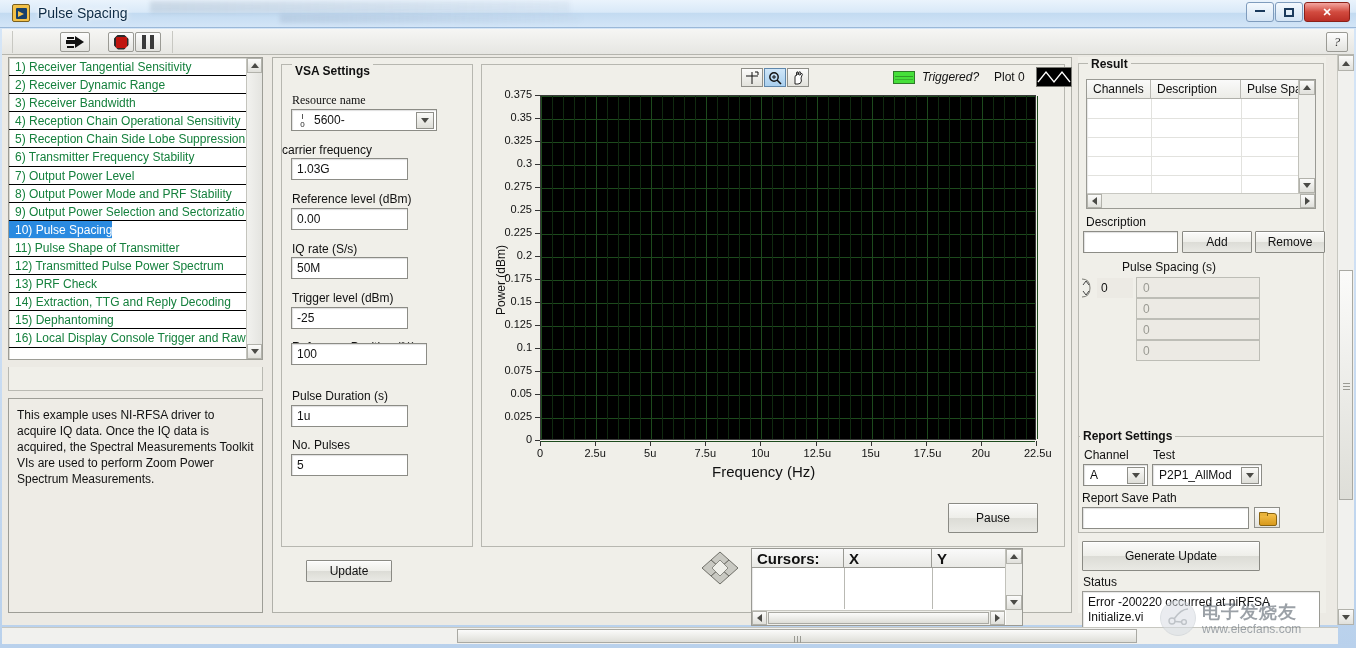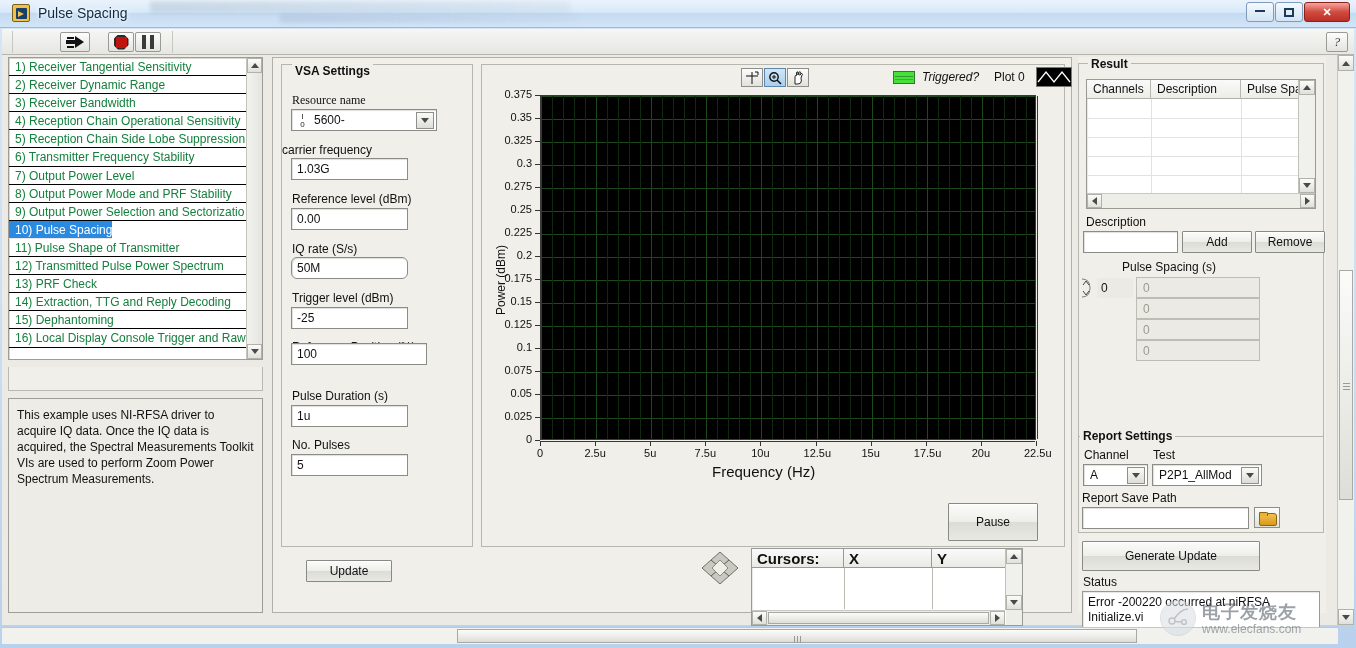--- a/index.html
+++ b/index.html
@@ -428,21 +428,21 @@
             </span>
         </div>
 
         <div class="fld-label" style="left:0; top:78px;">carrier frequency</div>
         <div class="fld" style="left:9px; top:93px; width:117px;">1.03G</div>
 
         <div class="fld-label" style="left:10px; top:127px;">Reference level (dBm)</div>
         <div class="fld" style="left:9px; top:143px; width:117px;">0.00</div>
 
         <div class="fld-label" style="left:10px; top:177px;">IQ rate (S/s)</div>
-        <div class="fld" style="left:9px; top:192px; width:117px;border-radius:6px;">50M</div>
+        <div class="fld" style="left:9px; top:192px; width:117px;">50M</div>
 
         <div class="fld-label" style="left:10px; top:226px;">Trigger level (dBm)</div>
         <div class="fld" style="left:9px; top:242px; width:117px;">-25</div>
 
         <div class="fld-label" style="left:10px; top:275px;">Reference Position (%)</div>
         <div class="fld" style="left:9px; top:278px; width:136px;">100</div>
 
         <div class="fld-label" style="left:10px; top:324px;">Pulse Duration (s)</div>
         <div class="fld" style="left:9px; top:340px; width:117px;">1u</div>
 
@@ -588,21 +588,21 @@
             <div class="xtick" style="left: 318.667px; top: 6px; width: 24px; text-align: center;">15u</div>
             <div class="xtickmark" style="left: 385.778px; top: 0px;"></div>
             <div class="xtick" style="left: 373.778px; top: 6px; width: 24px; text-align: center;">17.5u</div>
             <div class="xtickmark" style="left: 440.889px; top: 0px;"></div>
             <div class="xtick" style="left: 428.889px; top: 6px; width: 24px; text-align: center;">20u</div>
             <div class="xtickmark" style="left: 496px; top: 0px;"></div>
             <div class="xtick" style="left: 484px; top: 6px; width: 24px; text-align: center;">22.5u</div>
           </div>
         <div class="xlabel" style="left:230px; top:398px;">Frequency (Hz)</div>
 
-        <div class="btn3d" style="position:absolute; left:466px; top:438px; width:90px; height:38px;">Pause</div>
+        <div class="btn3d" style="position:absolute; left:466px; top:438px; width:90px; height:30px;">Pause</div>
       </div>
 
       <div class="cursor-pad" style="left:429px; top:492px;">
         <svg width="36" height="36" viewBox="0 0 36 36">
           <g stroke="#6f6f68" stroke-width="1" fill="#c9c9c2">
             <polygon points="18,2 27,10 18,18 9,10"></polygon>
             <polygon points="18,18 27,26 18,34 9,26"></polygon>
             <polygon points="9,10 18,18 9,26 0,18"></polygon>
             <polygon points="27,10 36,18 27,26 18,18"></polygon>
           </g>

